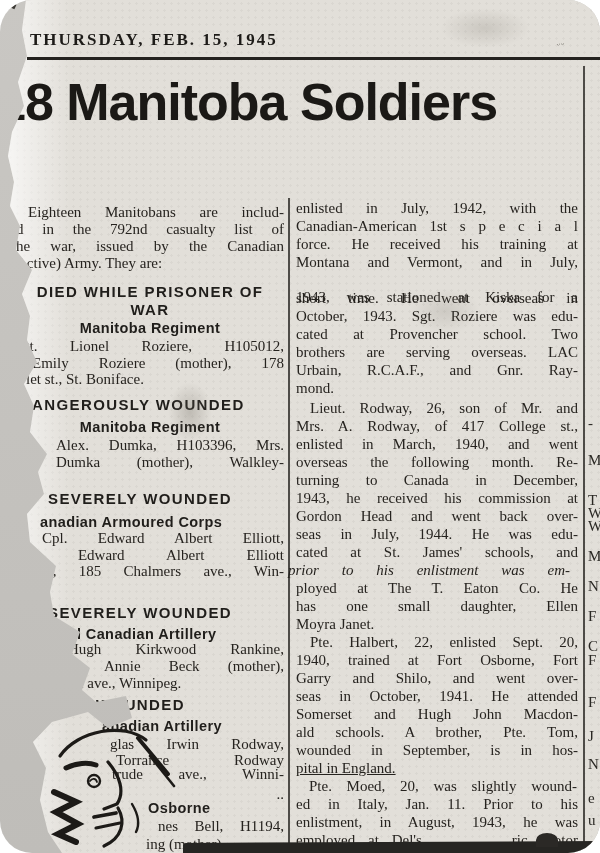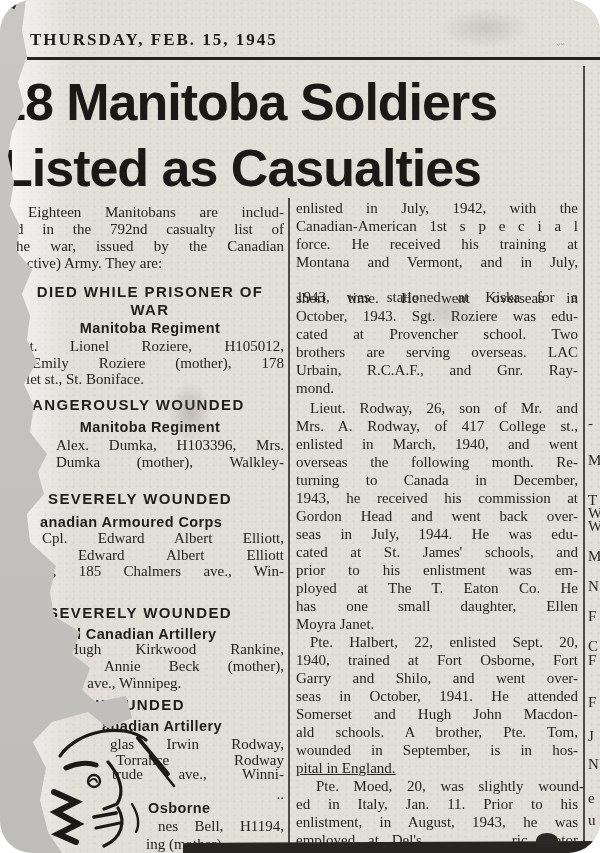--- a/index.html
+++ b/index.html
@@ -76,21 +76,20 @@
 <div id="canvas">
   <div id="corner-mark"></div>
 
   <div id="paper">
 
     <div class="dateline">THURSDAY, FEB. 15, 1945</div>
     <div class="date-rule"></div>
     <div id="smudge">ᵕᵕ</div>
 
     <div class="headline" id="headline1">18 Manitoba Soldiers</div>
-    <div class="headline" id="headline2">Listed as Casualties</div>
 
     <div class="vrule" id="divider"></div>
     <div class="vrule" id="right-rule"></div>
 
     <div id="col1-lines">
         <div class="line body just" style="top: 204px; left: 28px; width: 256px;">Eighteen Manitobans are includ-</div>
         <div class="line body just" style="top: 221px; left: 16px; width: 268px;">d in the 792nd casualty list of</div>
         <div class="line body just" style="top: 238px; left: 16px; width: 268px;">he war, issued by the Canadian</div>
         <div class="line body" style="top: 255px; left: 16px; width: 268px;">Active) Army.  They are:</div>
         <div class="line head" style="top: 283px; left: 16px; width: 268px; text-align: center;">DIED WHILE PRISONER OF</div>
@@ -137,33 +136,33 @@
         <div class="line body" style="top: 380px; left: 296px; width: 282px;">mond.</div>
         <div class="line body just" style="top: 400px; left: 310px; width: 268px;">Lieut. Rodway, 26, son of Mr. and</div>
         <div class="line body just" style="top: 418px; left: 296px; width: 282px;">Mrs. A. Rodway, of 417 College st.,</div>
         <div class="line body just" style="top: 436px; left: 296px; width: 282px;">enlisted in March, 1940, and went</div>
         <div class="line body just" style="top: 454px; left: 296px; width: 282px;">overseas the following month.  Re-</div>
         <div class="line body just" style="top: 472px; left: 296px; width: 282px;">turning to Canada in December,</div>
         <div class="line body just" style="top: 490px; left: 296px; width: 282px;">1943, he received his commission at</div>
         <div class="line body just" style="top: 508px; left: 296px; width: 282px;">Gordon Head and went back over-</div>
         <div class="line body just" style="top: 526px; left: 296px; width: 282px;">seas in July, 1944.  He was edu-</div>
         <div class="line body just" style="top: 544px; left: 296px; width: 282px;">cated at St. James' schools, and</div>
-        <div class="line body just" style="top: 562px; left: 296px; width: 282px;">prior to his enlistment was em-</div>
+        <div class="line body just" style="top: 562px; left: 288px; width: 282px; font-style: italic;">prior to his enlistment was em-</div>
         <div class="line body just" style="top: 580px; left: 296px; width: 282px;">ployed at The T. Eaton Co.  He</div>
         <div class="line body just" style="top: 598px; left: 296px; width: 282px;">has one small daughter, Ellen</div>
         <div class="line body" style="top: 616px; left: 296px; width: 282px;">Moyra Janet.</div>
         <div class="line body just" style="top: 634px; left: 310px; width: 268px;">Pte. Halbert, 22, enlisted Sept. 20,</div>
         <div class="line body just" style="top: 652px; left: 296px; width: 282px;">1940, trained at Fort Osborne, Fort</div>
         <div class="line body just" style="top: 670px; left: 296px; width: 282px;">Garry and Shilo, and went over-</div>
         <div class="line body just" style="top: 688px; left: 296px; width: 282px;">seas in October, 1941.  He attended</div>
         <div class="line body just" style="top: 706px; left: 296px; width: 282px;">Somerset and Hugh John Macdon-</div>
         <div class="line body just" style="top: 724px; left: 296px; width: 282px;">ald schools.  A brother, Pte. Tom,</div>
         <div class="line body just" style="top: 742px; left: 296px; width: 282px;">wounded in September, is in hos-</div>
         <div class="line body" style="top: 760px; left: 296px; width: 282px; text-decoration: underline;">pital in England.</div>
-        <div class="line body just" style="top: 778px; left: 316px; width: 268px;">Pte. Moed, 20, was slightly wound-</div>
+        <div class="line body just" style="top: 778px; left: 309px; width: 268px;">Pte. Moed, 20, was slightly wound-</div>
         <div class="line body just" style="top: 796px; left: 296px; width: 282px;">ed in Italy, Jan. 11.  Prior to his</div>
         <div class="line body just" style="top: 814px; left: 296px; width: 282px;">enlistment, in August, 1943, he was</div>
         <div class="line body just" style="top: 832px; left: 296px; width: 282px;">employed at Del's &nbsp;&nbsp;&nbsp;&nbsp;&nbsp; ric Motor</div>
       </div>
     <div id="edge-lines">
         <div class="edge-frag" style="top: 415px;">-</div>
         <div class="edge-frag" style="top: 452px;">M</div>
         <div class="edge-frag" style="top: 492px;">T</div>
         <div class="edge-frag" style="top: 505px;">W</div>
         <div class="edge-frag" style="top: 518px;">W</div>

